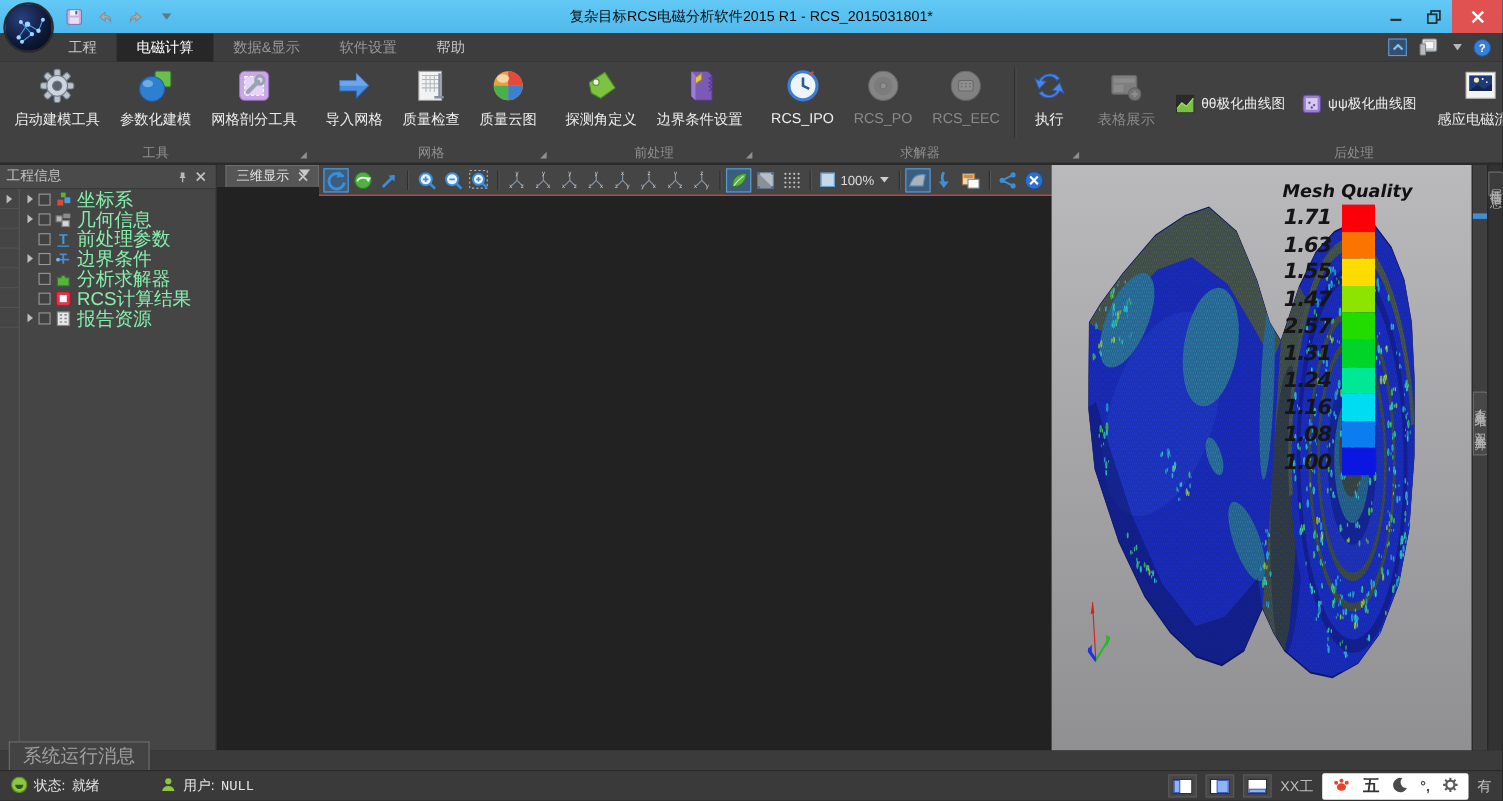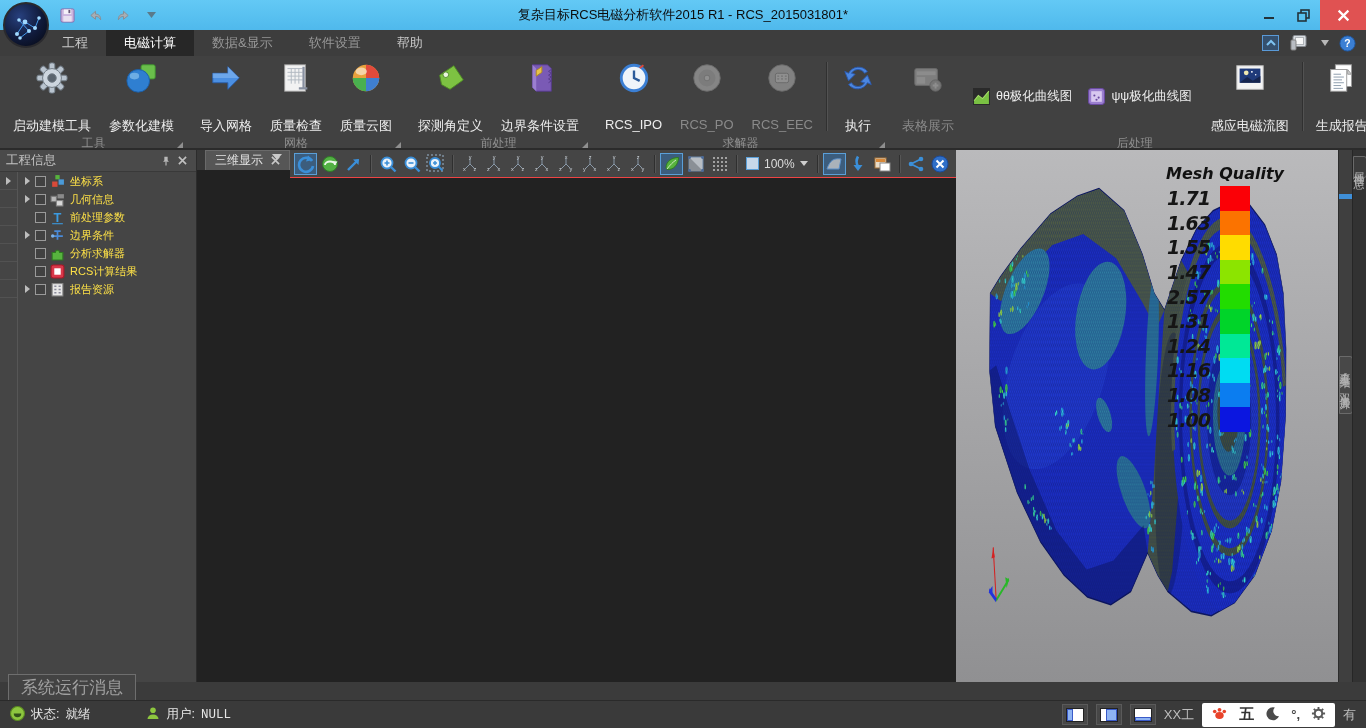--- a/index.html
+++ b/index.html
@@ -30,21 +30,21 @@
   .mr-btn { display:flex; align-items:center; }
   .collapse-box { width:17px; height:16px; border:1px solid #5a9ad8; background:#35506e; display:flex; align-items:center; justify-content:center; }
 
   
   .ribbon { height:92px; background:#414141; display:flex; align-items:stretch; flex:0 0 92px; overflow:hidden; }
   .rgroup { display:flex; flex-direction:column; }
   .rcontent { flex:1; display:flex; align-items:stretch; padding:2px 4px 0 4px; }
   .ritem { display:flex; flex-direction:column; align-items:center; justify-content:flex-start;
     padding:2px 9px 0 9px; cursor:default; }
   .ritem .ricon { width:36px; height:36px; display:flex; align-items:center; justify-content:center; }
-  .ritem .rlabel { font-size:13px; color:#ededed; margin-top:21px; white-space:nowrap; }
+  .ritem .rlabel { font-size:13px; color:#ededed; margin-top:4px; white-space:nowrap; }
   .ritem.disabled .rlabel { color:#8a8a8a; }
   .ritem.disabled .ricon { opacity:.45; filter:grayscale(1); }
   .smallcol { display:flex; justify-content:center; gap:8px; padding:0 6px; }
   .ritem.small { flex-direction:row; align-items:center; gap:6px; padding:0 4px; }
   .ritem.small .ricon { width:17px; height:17px; }
   .ritem.small .rlabel { margin-top:0; font-size:12.5px; }
   .rfooter { height:18px; position:relative; display:flex; align-items:center; justify-content:center; }
   .rfooter span { font-size:12px; color:#8f8f8f; }
   .rfooter .corner { position:absolute; right:4px; bottom:4px; width:0; height:0;
     border-left:6px solid transparent; border-bottom:6px solid #8f8f8f; }
@@ -63,21 +63,21 @@
   .lp-hbtn { width:16px; height:16px; display:flex; align-items:center; justify-content:center; }
   .treewrap { flex:1; display:flex; }
   .rowcol { width:18px; border-right:1px solid #565656; }
   .rowcol .rc-cell { height:18px; border-bottom:1px solid #525252; display:flex; align-items:center; justify-content:center; }
   .tree { flex:1; padding-top:0; }
   .trow { height:18px; display:flex; align-items:center; padding-left:3px; }
   .texp { width:12px; display:flex; align-items:center; justify-content:center; }
   .tri { width:0; height:0; border-top:4px solid transparent; border-bottom:4px solid transparent; border-left:5px solid #bdbdbd; }
   .cb { width:11px; height:11px; border:1px solid #9a9a9a; background:#414141; margin:0 4px 0 2px; }
   .ticon { width:15px; height:15px; margin-right:5px; display:flex; align-items:center; justify-content:center; }
-  .tlabel { font-size:11px; color:#fde047; white-space:nowrap; }
+  .tlabel { font-size:17px; color:#86efac; white-space:nowrap; }
 
   
   .center { flex:1; display:flex; flex-direction:row; min-width:0; }
   .doctabs { height:20px; background:#383838; display:flex; align-items:flex-end; position:relative; }
   .doctab { height:20px; margin-left:8px; background:#565656; color:#e3e3e3; font-size:12px;
     display:flex; align-items:center; gap:8px; padding:0 9px; border:1px solid #6a6a6a; border-bottom:none; }
   .tabarrow { position:absolute; right:8px; top:4px; width:0; height:0;
     border-left:5px solid transparent; border-right:5px solid transparent; border-top:6px solid #c9c9c9; }
   .vtoolbar { height:28px; background:#454545; display:flex; align-items:center; padding:0 4px; gap:1px;
     border-bottom:1px solid #ef4444; }
@@ -252,20 +252,31 @@
           </div>
           <div class="ritem">
             <span class="ricon">
               <svg width="34" height="34" viewBox="0 0 36 36">
                 <rect x="17" y="4" width="15" height="15" rx="2" fill="#6abf4b" stroke="#3e8f2f"></rect>
                 <circle cx="14" cy="21" r="12" fill="#2f7fd1" stroke="#1b5fa8"></circle>
                 <ellipse cx="10" cy="16" rx="5" ry="3.5" fill="#7db9e8" opacity=".8"></ellipse>
               </svg>
             </span>
             <span class="rlabel">参数化建模</span>
+          </div>
+          <div class="ritem">
+            <span class="ricon">
+              <svg width="34" height="34" viewBox="0 0 36 36">
+                <rect x="4" y="4" width="28" height="28" rx="5" fill="#c9a7e8" stroke="#9a6fc4"></rect>
+                <rect x="9" y="9" width="18" height="18" fill="#e4d4f6" stroke="#ffffff" stroke-dasharray="3 2"></rect>
+                <path d="M12 24 L22 14" stroke="#9aa4b0" stroke-width="4" stroke-linecap="round"></path>
+                <circle cx="23.5" cy="12.5" r="4" fill="none" stroke="#9aa4b0" stroke-width="3"></circle>
+              </svg>
+            </span>
+            <span class="rlabel">网格剖分工具</span>
           </div>
         </div>
         <div class="rfooter">
           <span>工具</span>
           <i class="corner"></i>
         </div>
       </div>
       <div class="gsep"></div>
       <div class="rgroup">
         <div class="rcontent">

